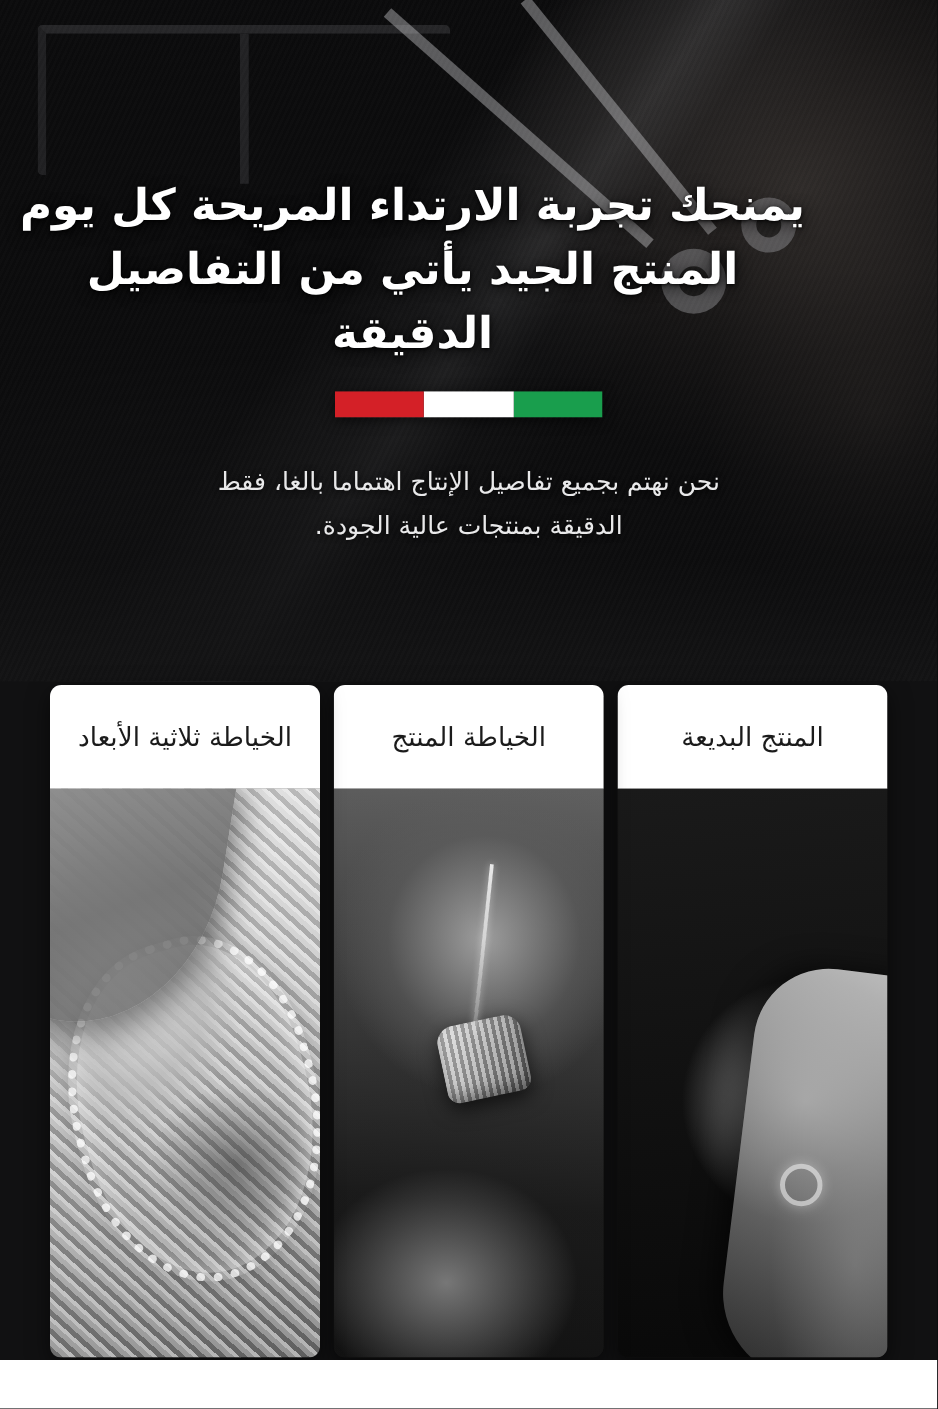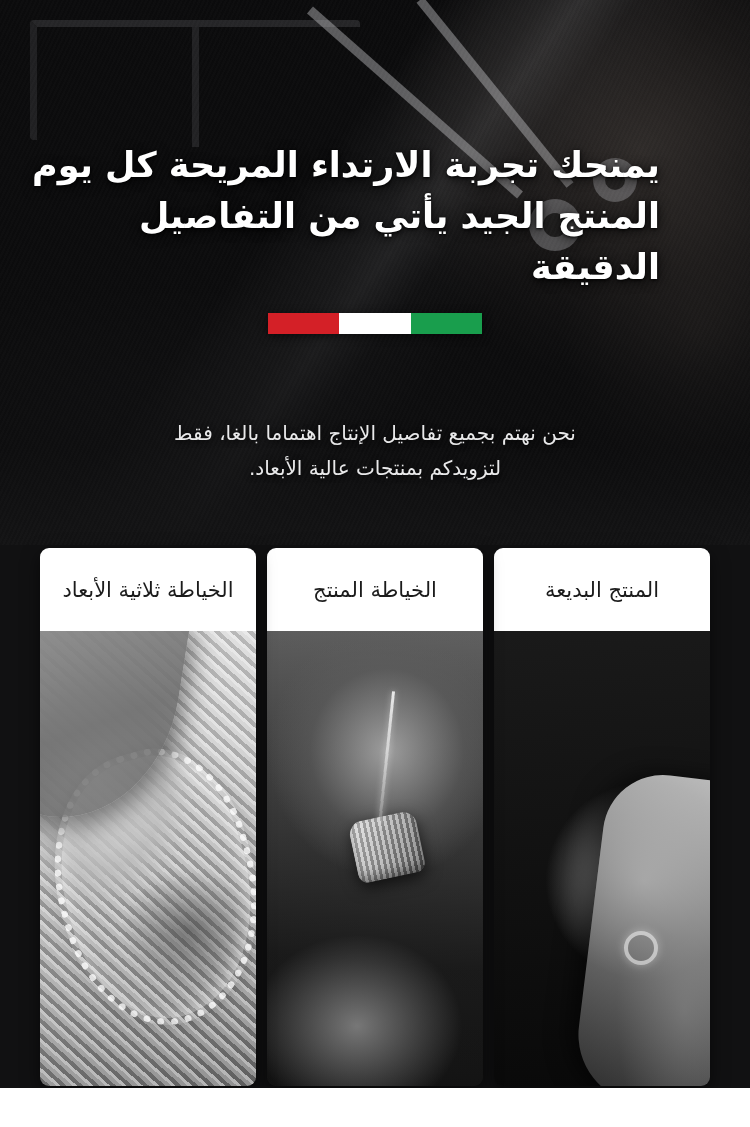--- a/index.html
+++ b/index.html
@@ -55,20 +55,21 @@
     opacity:.55;
   }
   .rail::after{
     content:""; position:absolute; left:155px; top:0; width:7px; height:120px;
     background:rgba(150,150,155,.30);
   }
 
   
   .headline {
     position:absolute; left:0; top:140px; width:660px;
+    text-align:center;
     color:#ffffff;
     direction:rtl;
   }
   .headline .line {
     font-size:35px;
     line-height:1.45;
     font-weight:bold;
     letter-spacing:.5px;
     text-shadow:0 2px 12px rgba(0,0,0,.85), 0 1px 3px rgba(0,0,0,.9);
   }
@@ -82,21 +83,20 @@
     overflow:hidden;
   }
   .flag span { flex:1 1 33.333%; display:block; height:100%; }
 
   
   .subcopy {
     position:absolute; left:0; top:368px; width:750px;
     text-align:center;
     direction:rtl;
     color:#e9e9ea;
-    margin-top:48px;
   }
   .subcopy .sline {
     font-size:20px;
     line-height:1.75;
     font-weight:normal;
     text-shadow:0 1px 6px rgba(0,0,0,.8);
   }
 
   
   .cards {
@@ -245,21 +245,21 @@
   </div>
 
   <div class="flag">
     <span style="background:#199e4d"></span>
     <span style="background:#ffffff"></span>
     <span style="background:#d42027"></span>
   </div>
 
   <div class="subcopy">
     <div class="sline">نحن نهتم بجميع تفاصيل الإنتاج اهتماما بالغا، فقط</div>
-    <div class="sline">لتزويدكم بمنتجات عالية الأبعاد.</div>
+    <div class="sline">الدقيقة بمنتجات عالية الجودة.</div>
   </div>
 
   <div class="cards">
 
     <div class="card">
       <div class="card-title">المنتج البديعة</div>
       <div class="card-photo photo-garment"></div>
     </div>
 
     <div class="card">

